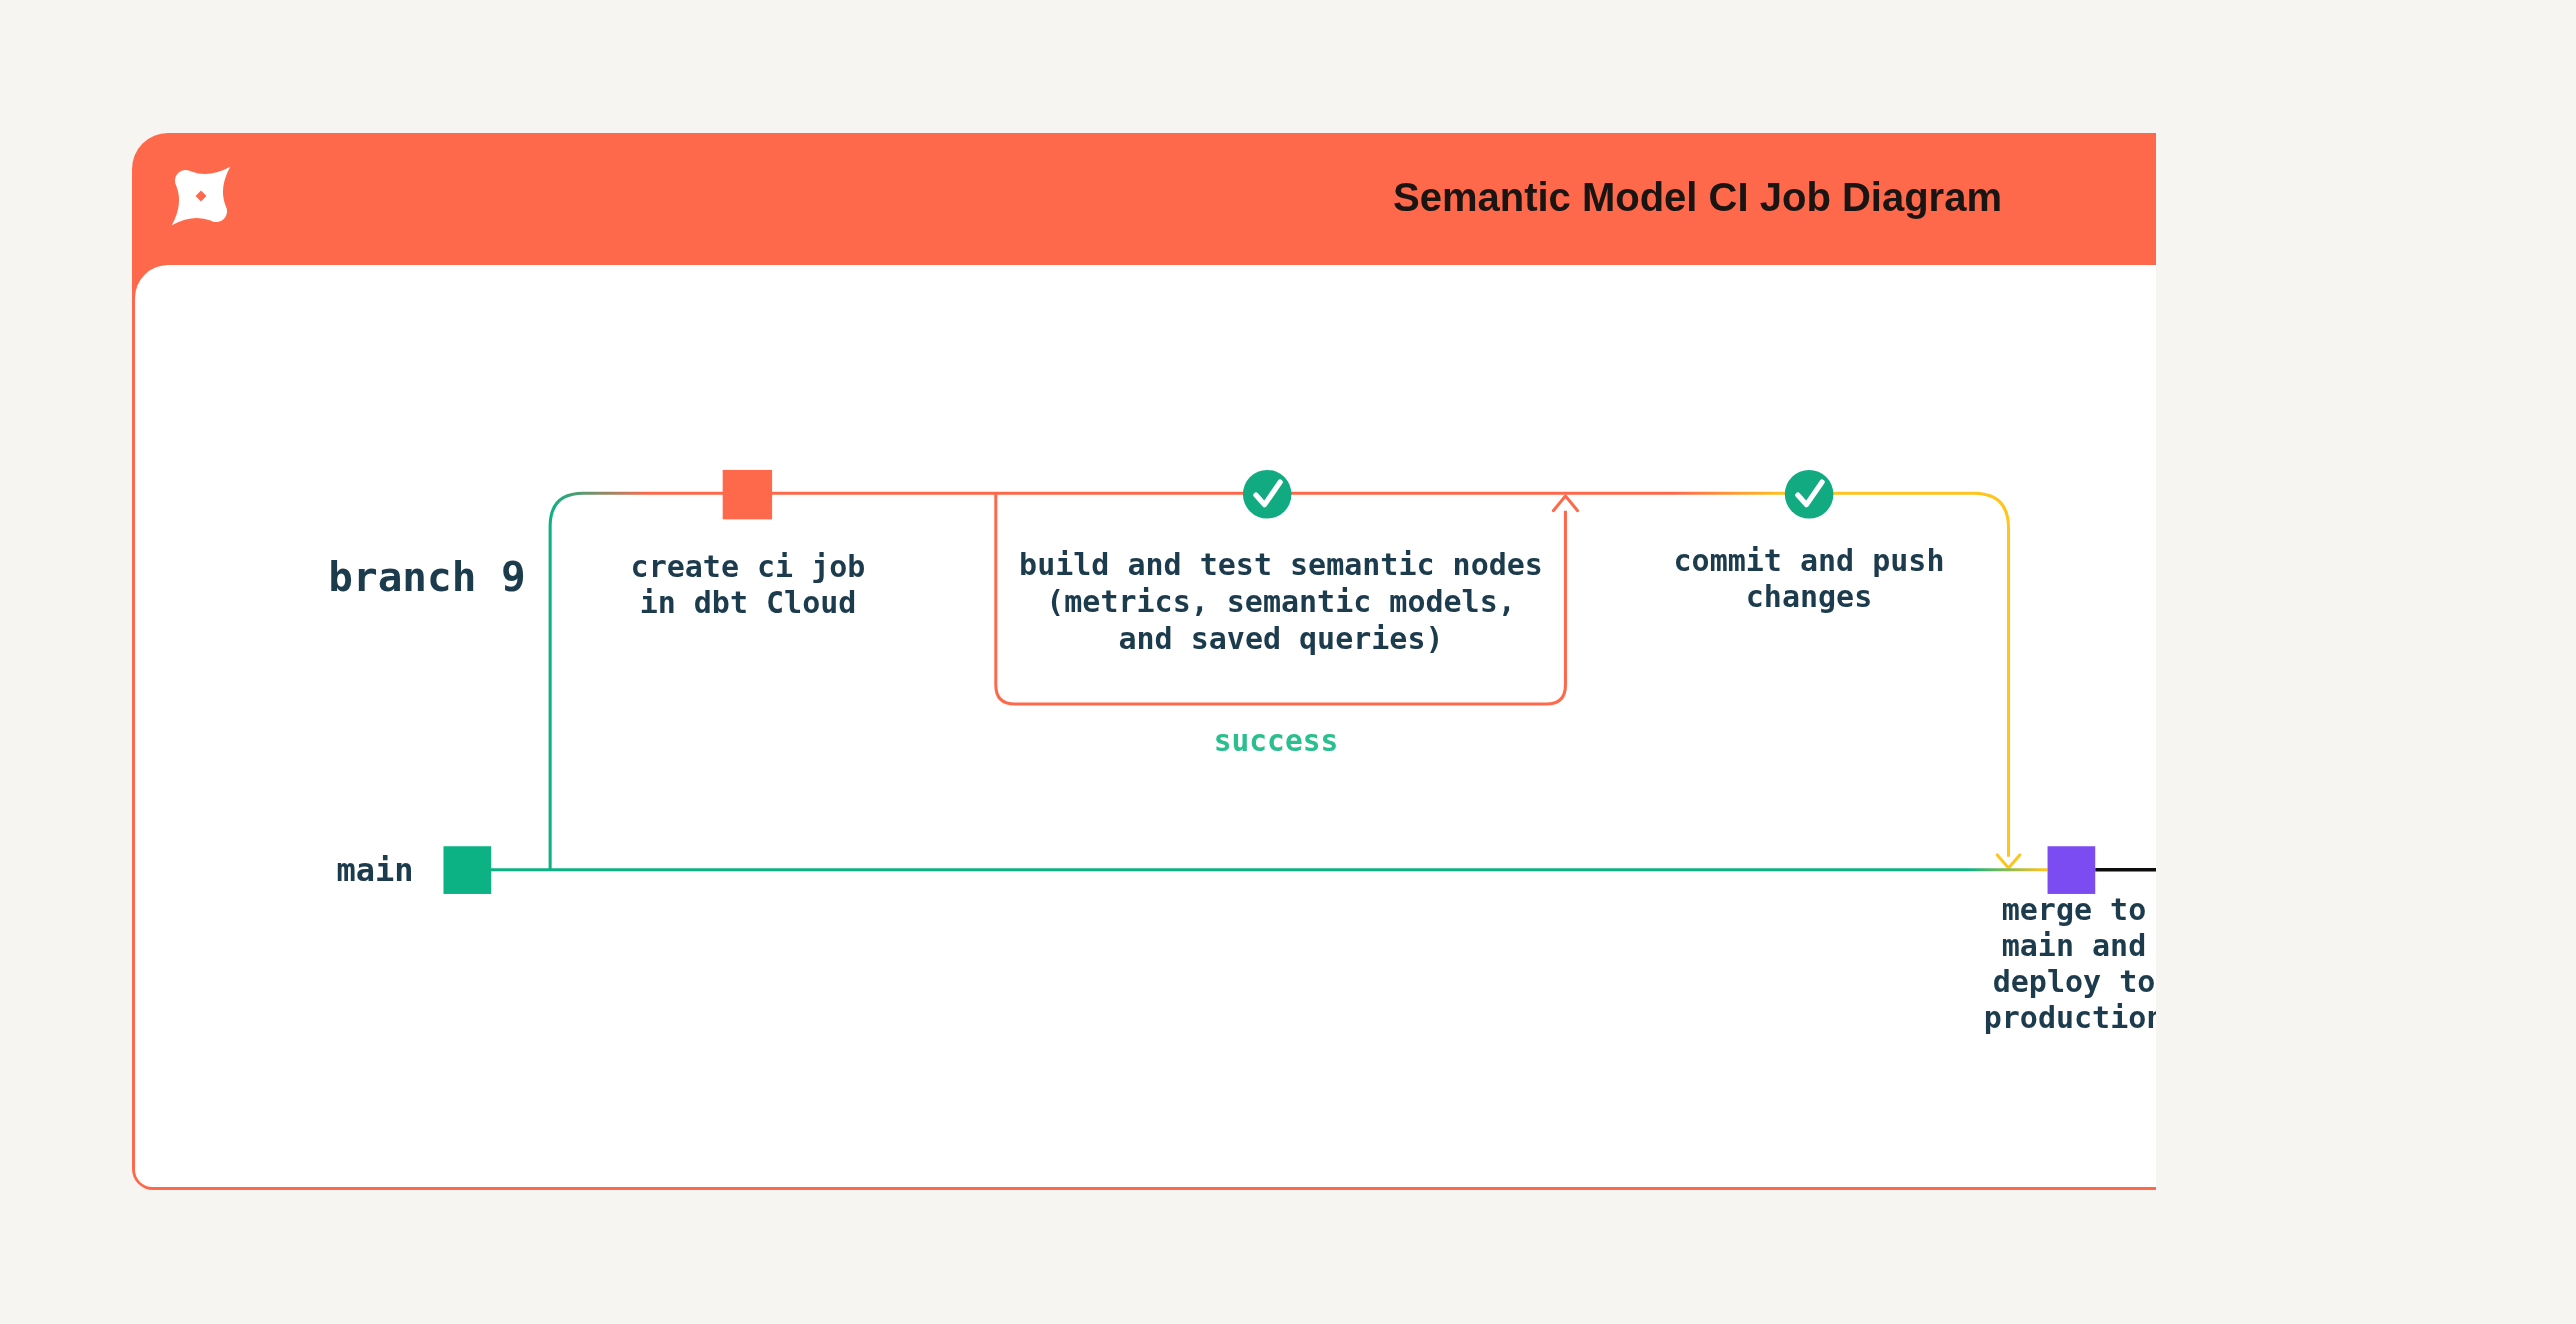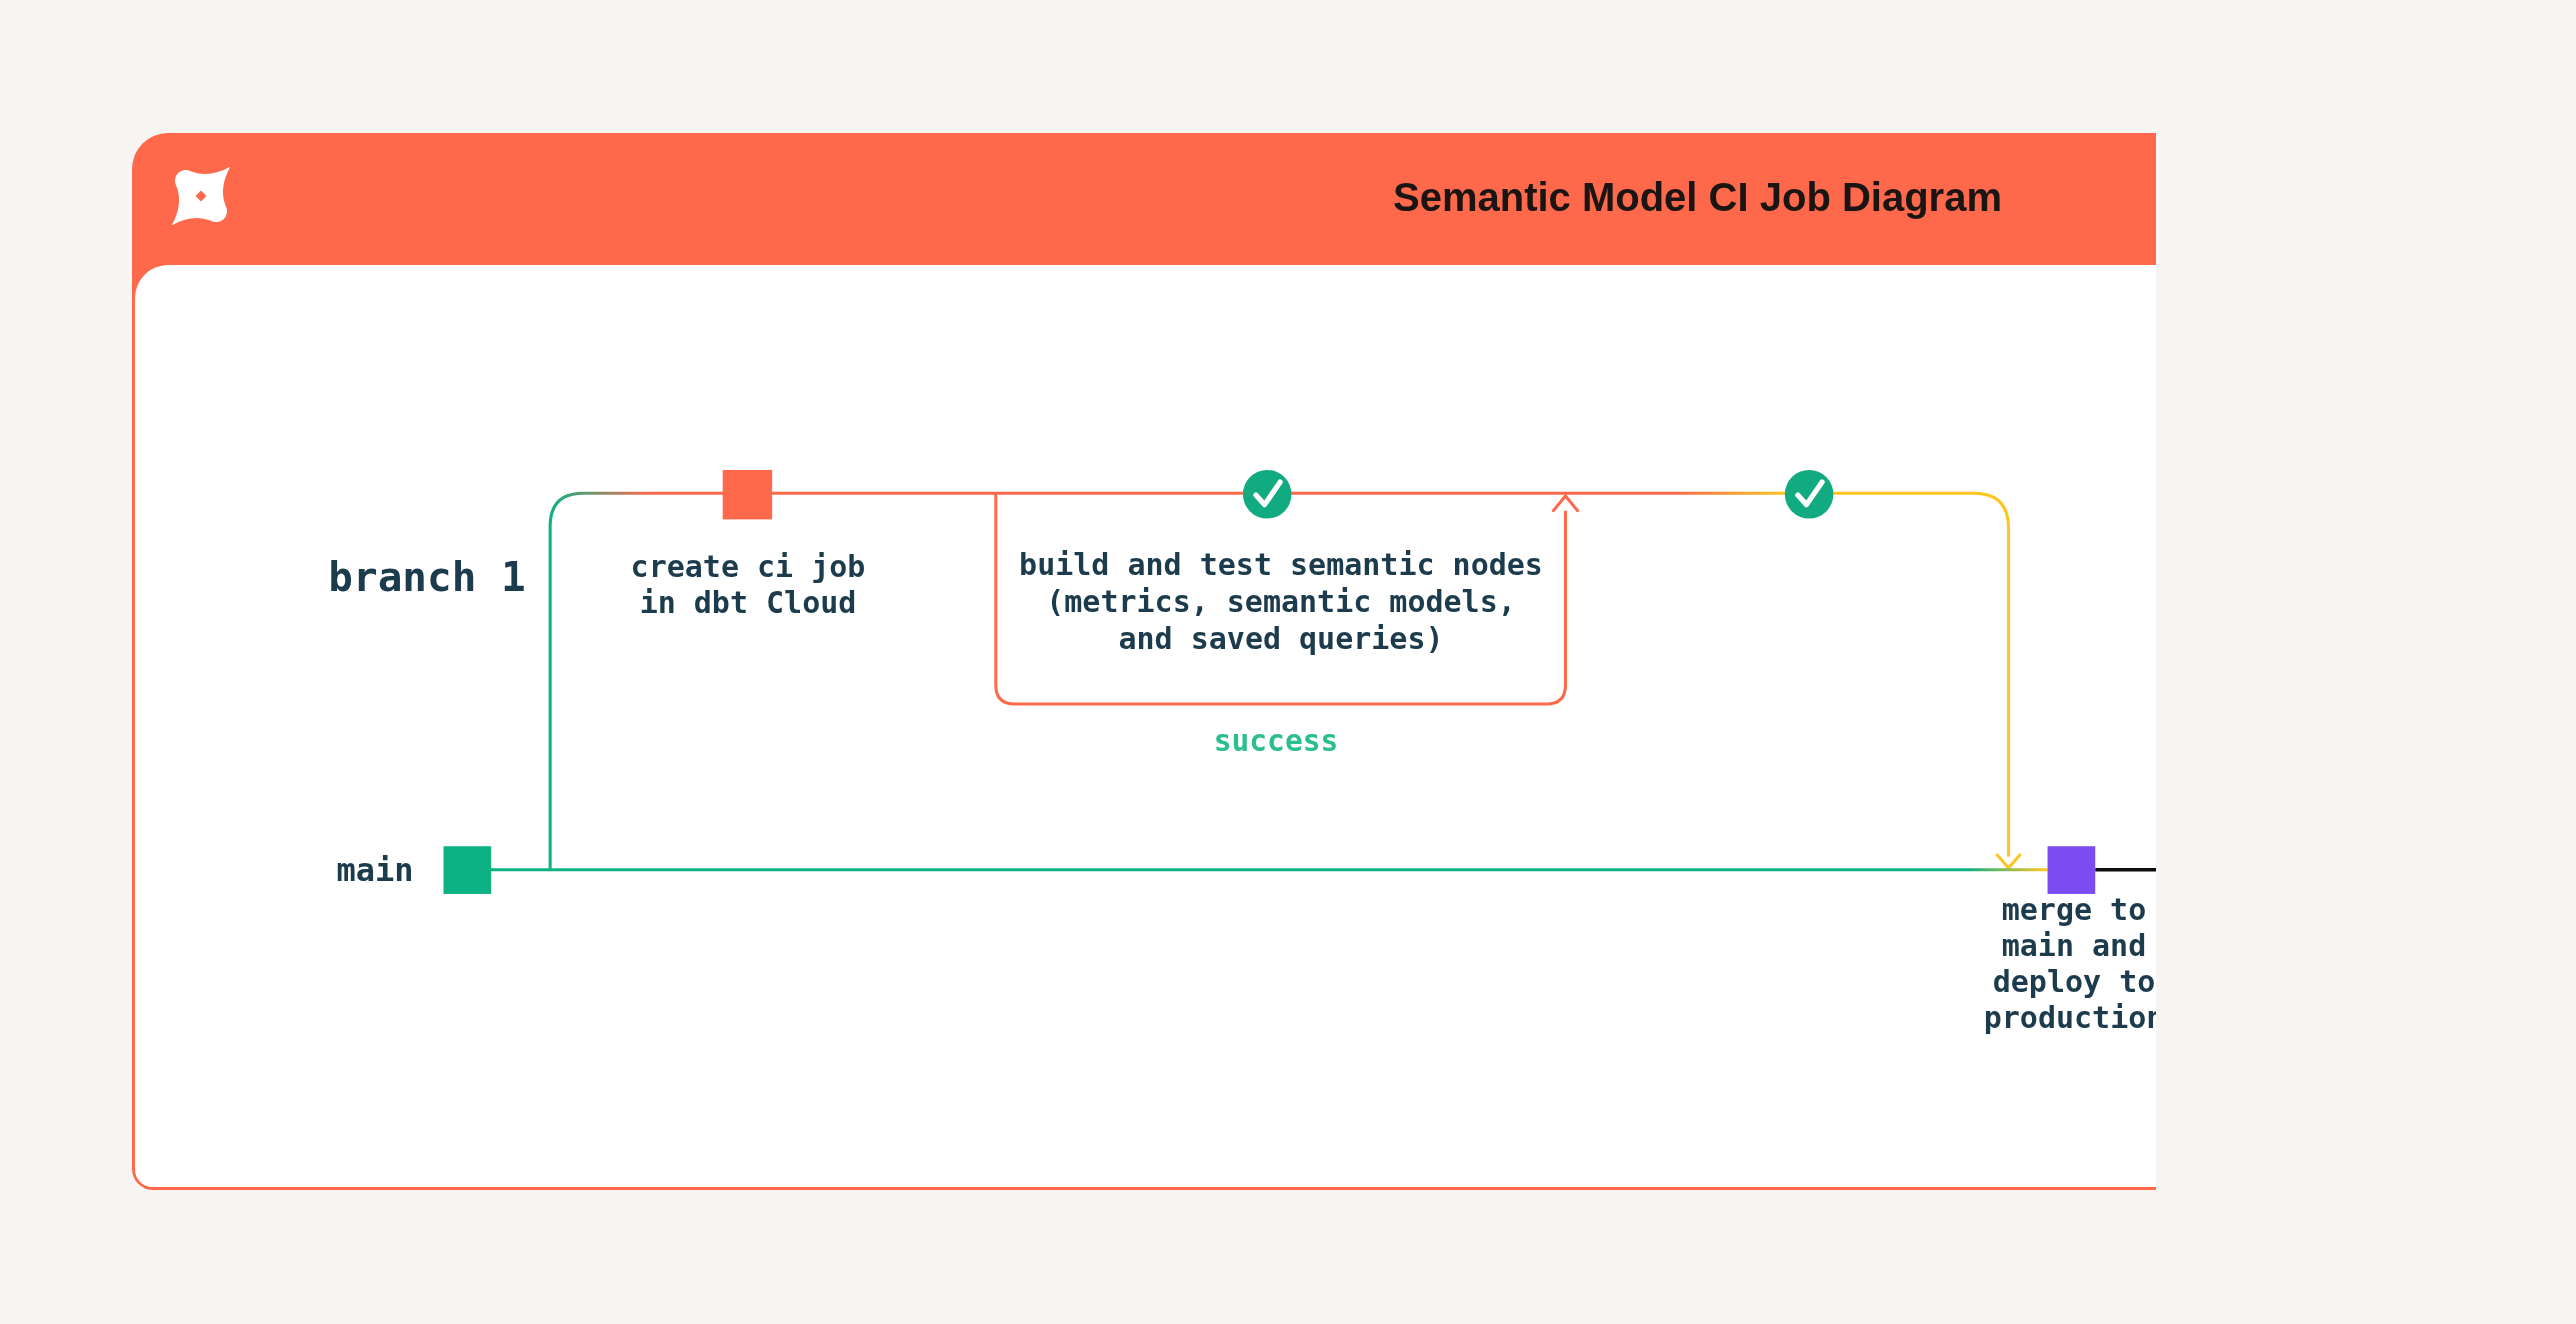--- a/index.html
+++ b/index.html
@@ -77,25 +77,27 @@
     <g>
       <circle cx="1461" cy="570" r="28" fill="#12AA81"></circle>
       <path d="M 1448,571 L 1458,582 L 1476,556" fill="none" stroke="#ffffff" stroke-width="6" stroke-linecap="round" stroke-linejoin="round"></path>
     </g>
     <g>
       <circle cx="2086" cy="570" r="28" fill="#12AA81"></circle>
       <path d="M 2073,571 L 2083,582 L 2101,556" fill="none" stroke="#ffffff" stroke-width="6" stroke-linecap="round" stroke-linejoin="round"></path>
     </g>
   </svg>
 
-  <div class="mono-label lbl-branch">branch 1</div>
+  <div class="mono-label lbl-branch">branch 9</div>
   <div class="mono-label lbl-main">main</div>
   <div class="mono-label lbl-box">build and test semantic nodes
 (metrics, semantic models,
 and saved queries)</div>
   <div class="mono-label lbl-create">create ci job
 in dbt Cloud</div>
+  <div class="mono-label lbl-commit">commit and push
+changes</div>
   <div class="mono-label lbl-merge">merge to main and
 deploy to production</div>
   <div class="mono-label lbl-success">success</div>
 
 </div>
 
 
 </body></html>

